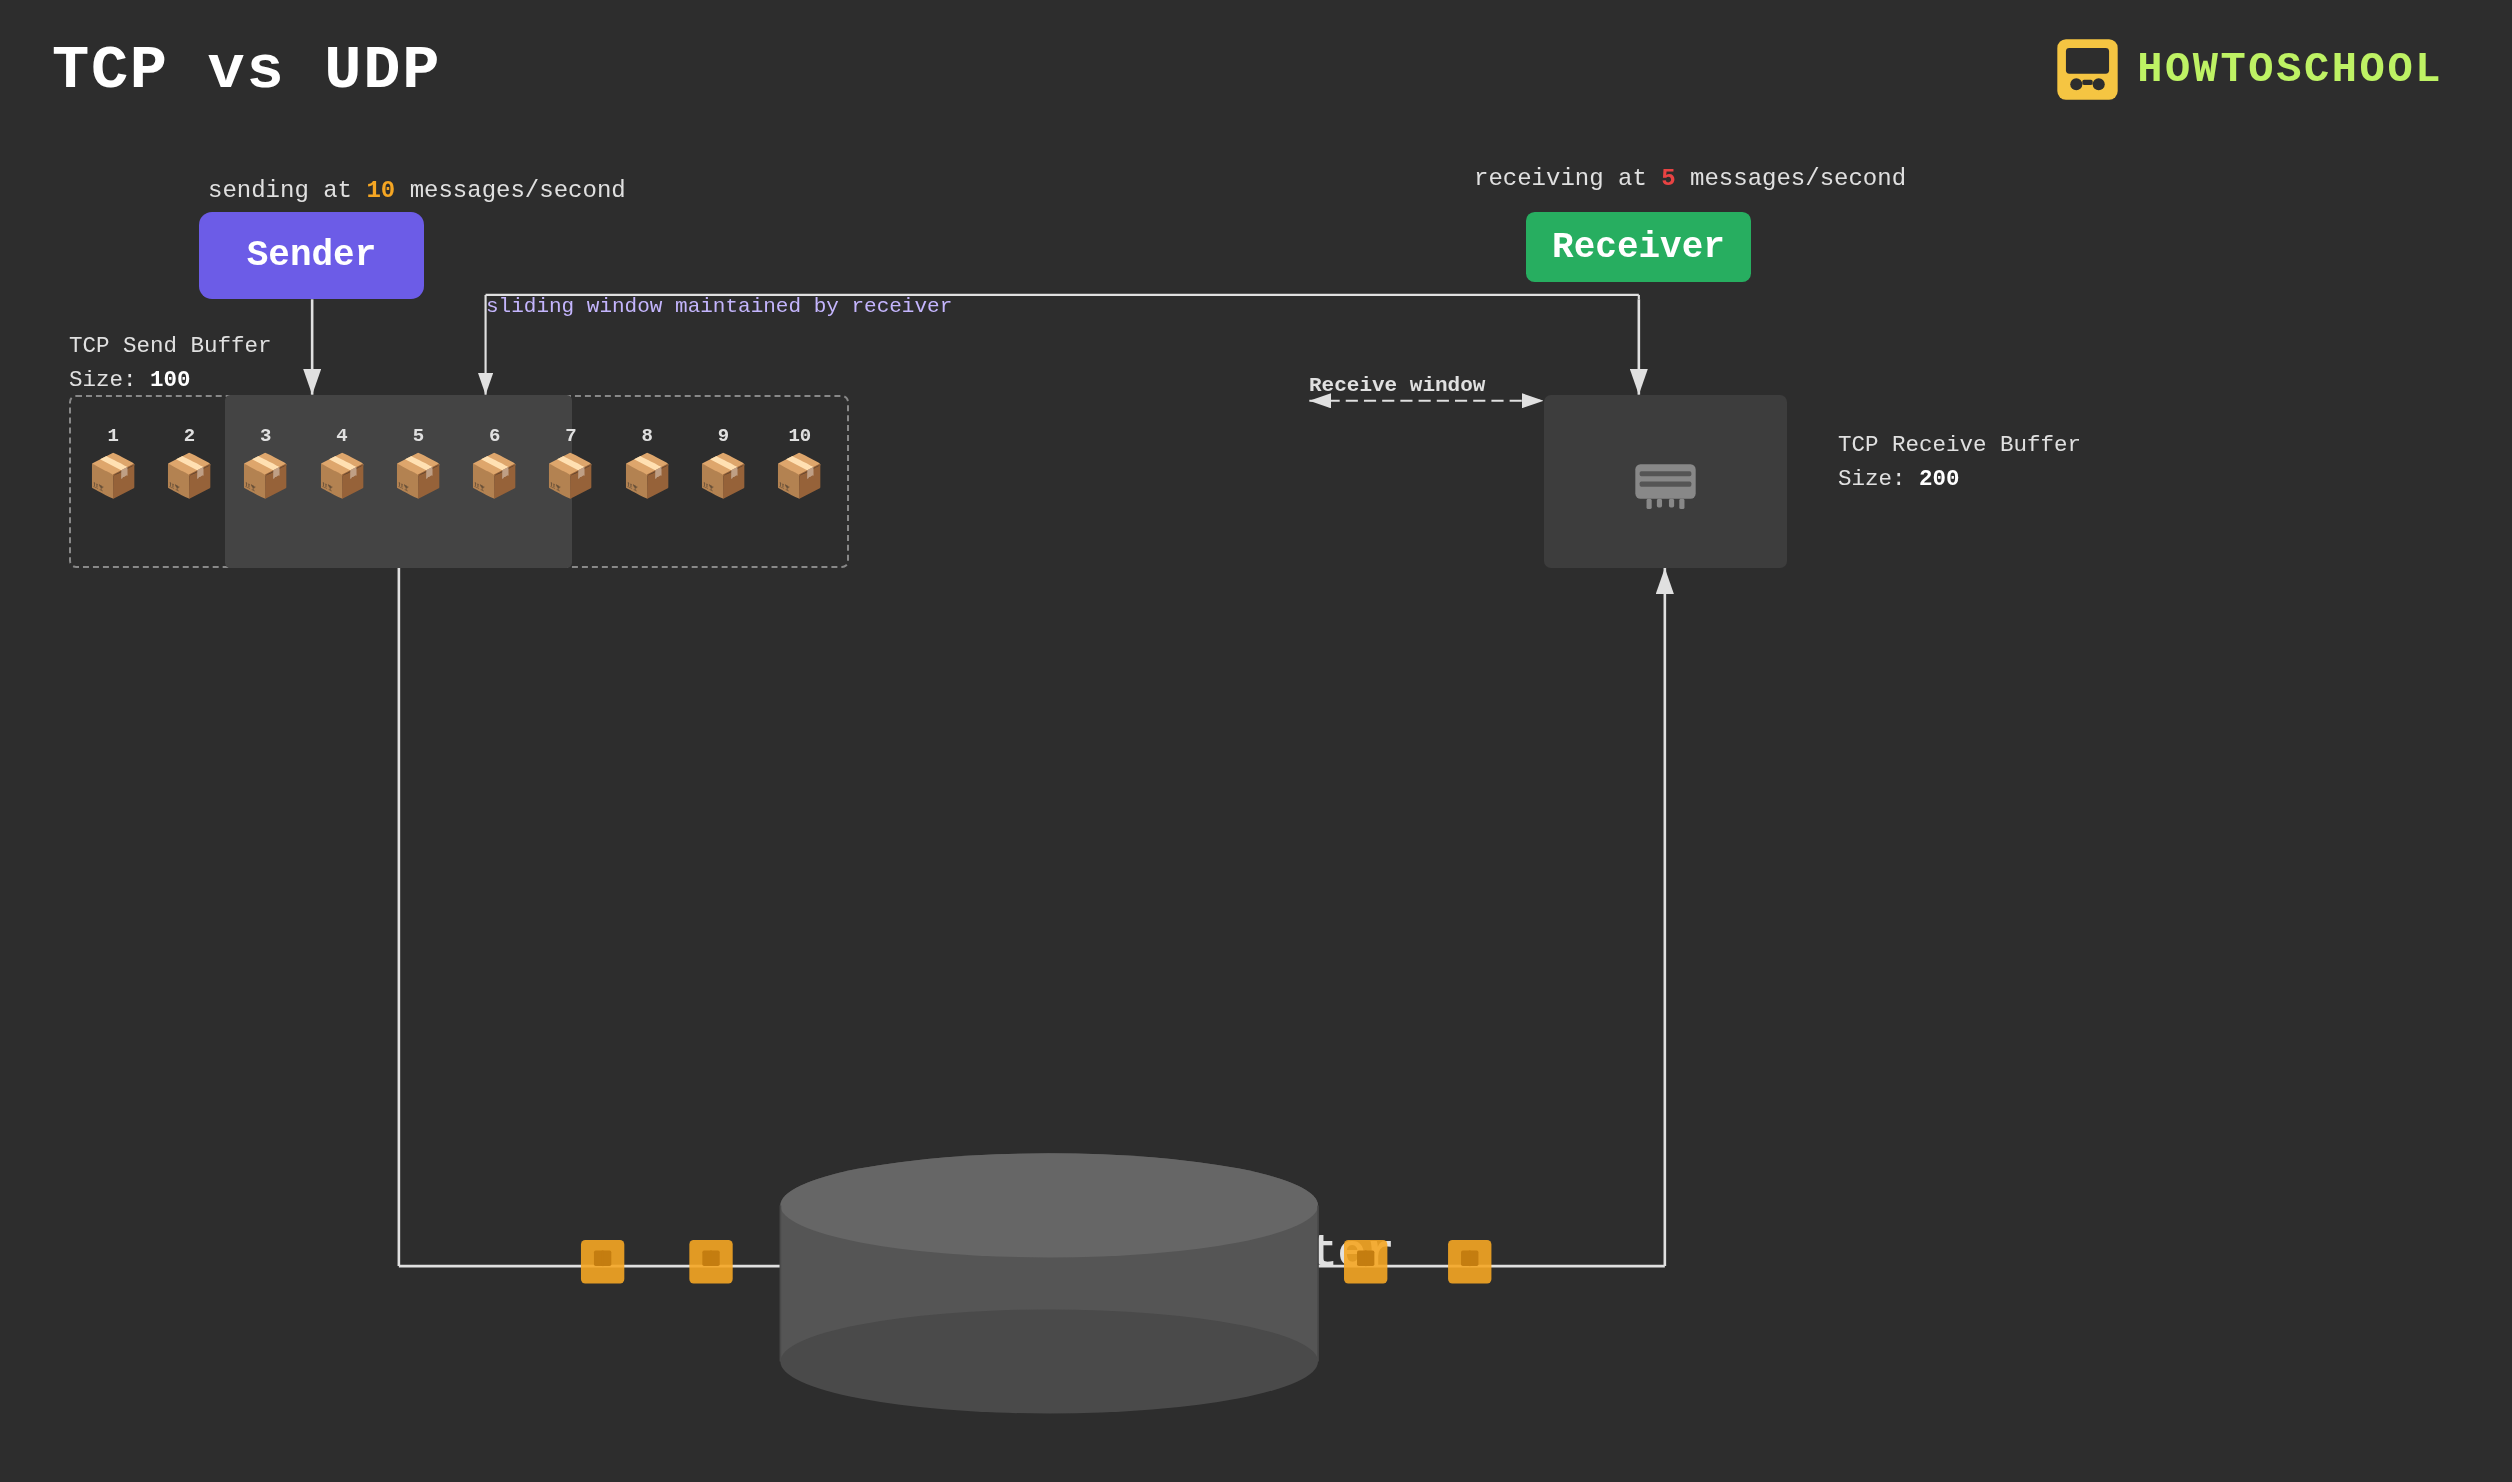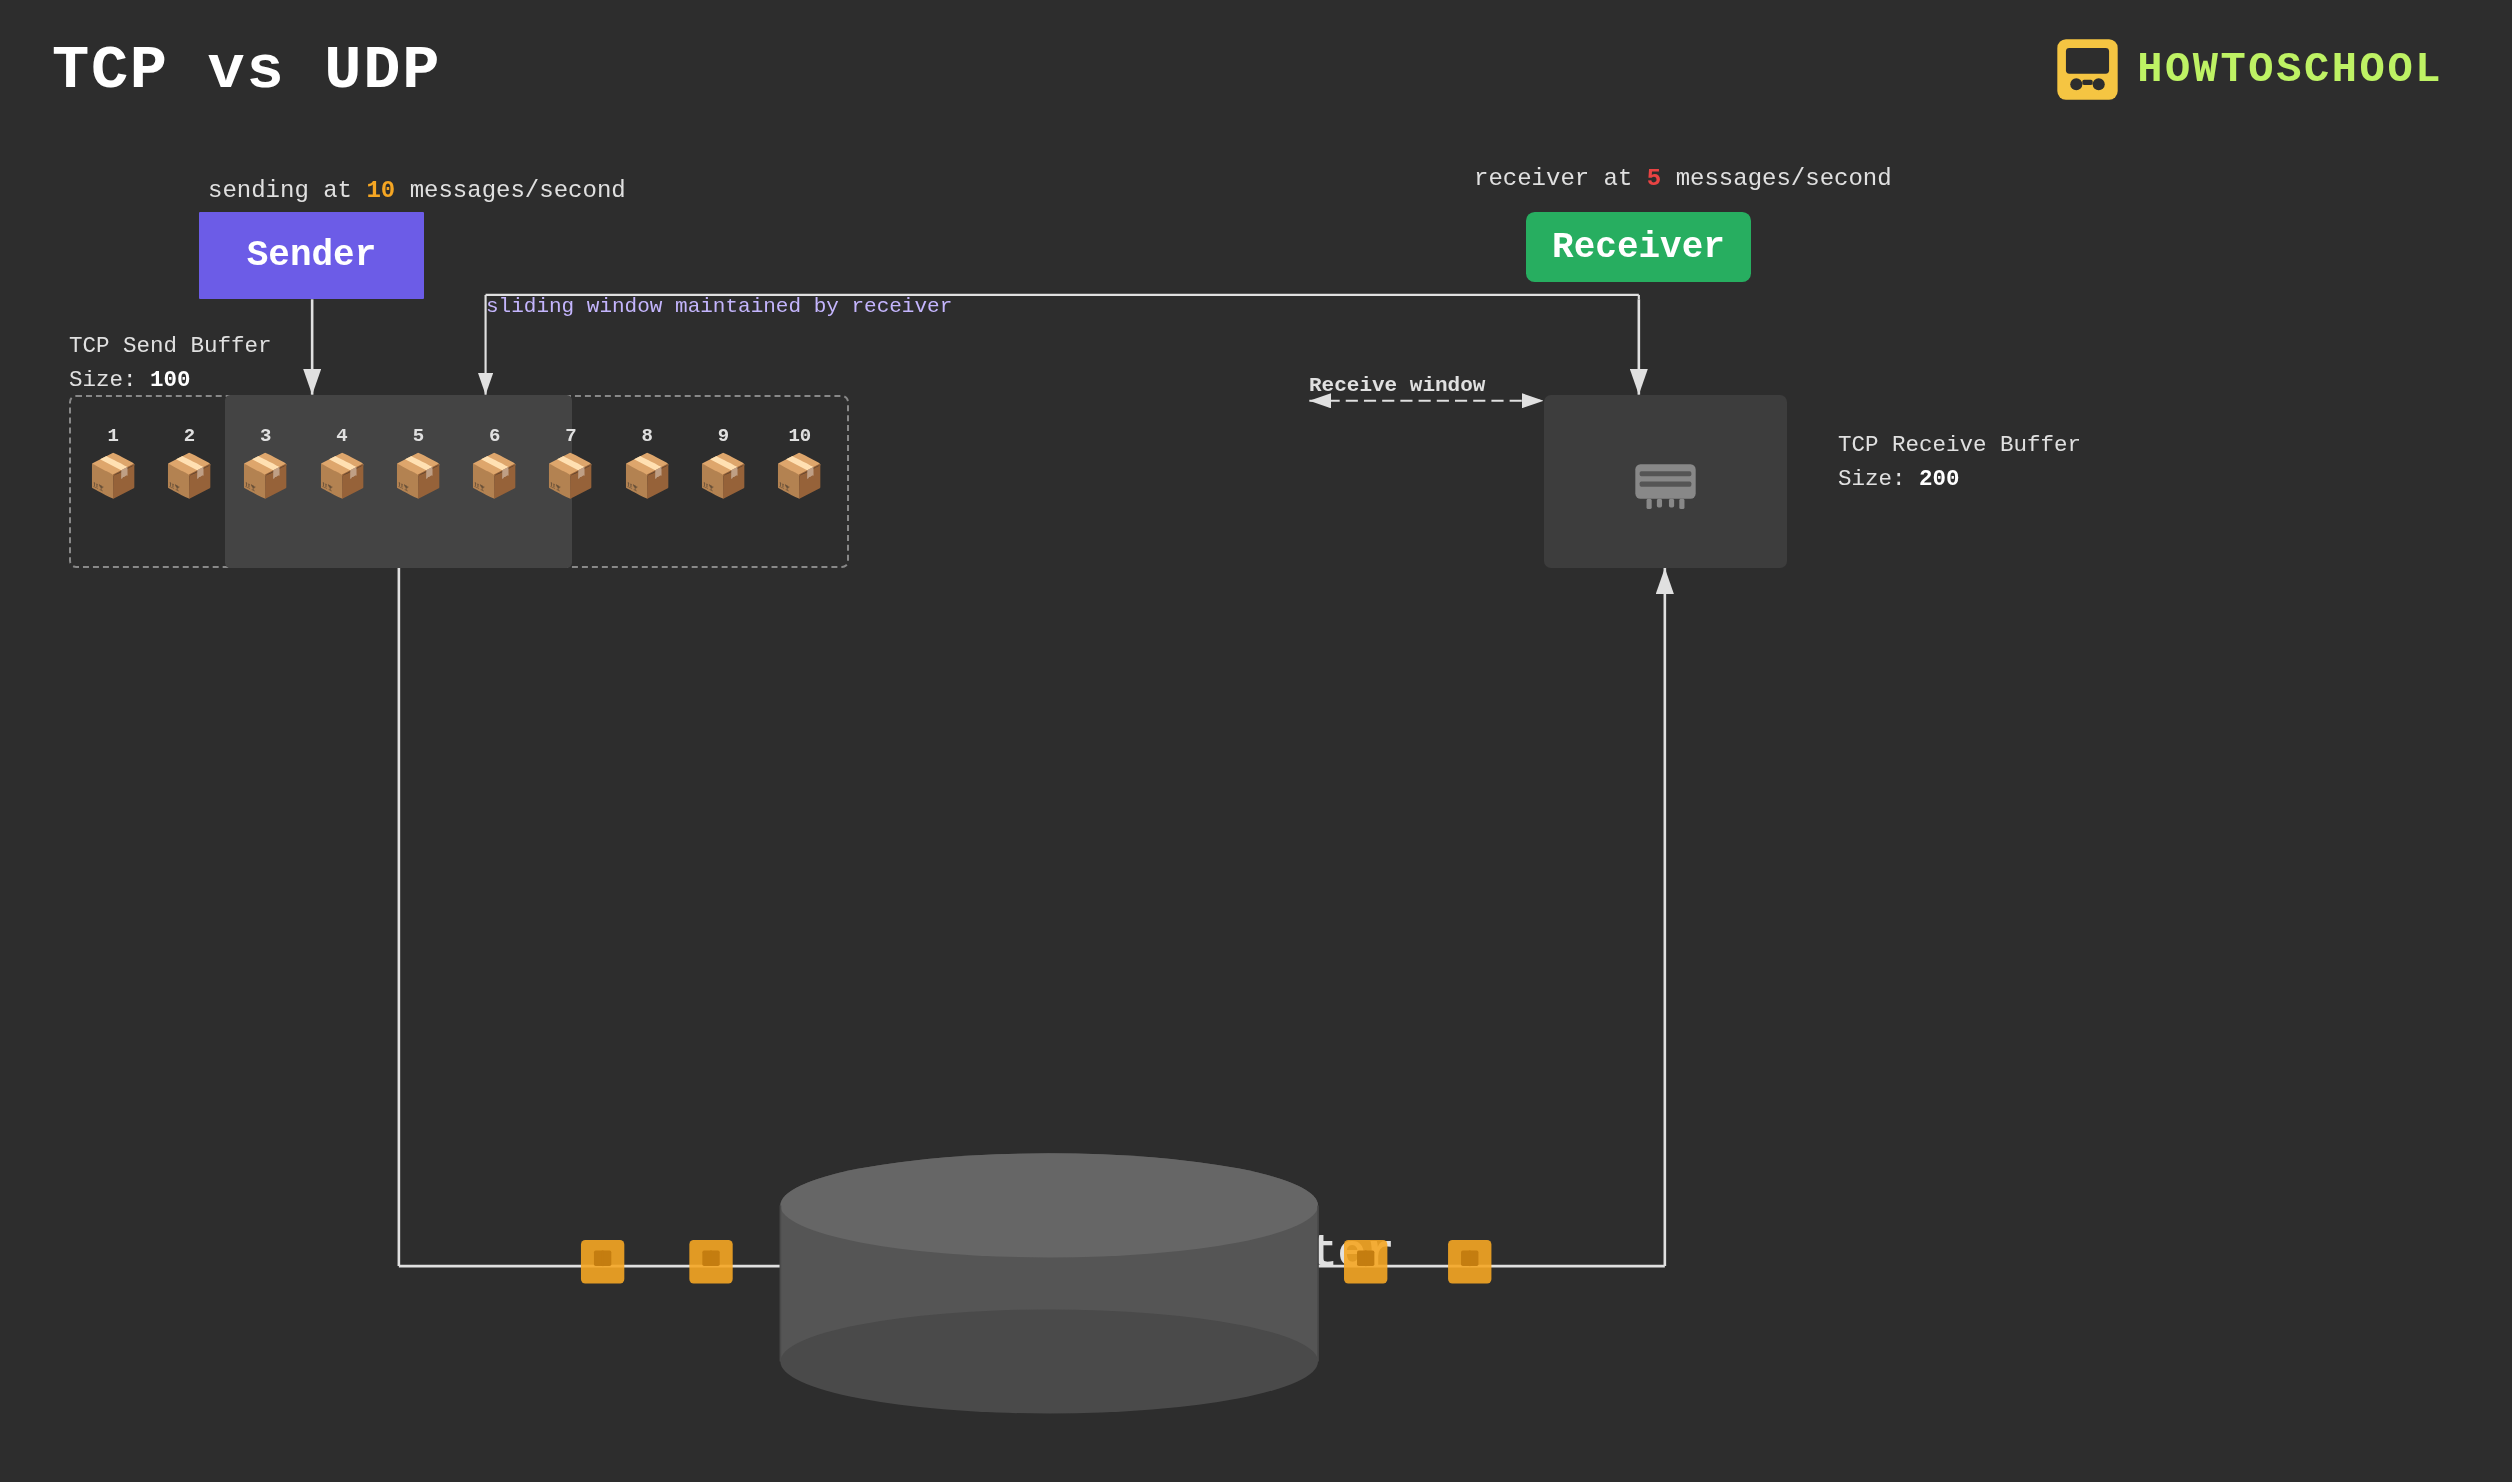--- a/index.html
+++ b/index.html
@@ -59,21 +59,21 @@
       font-weight: bold;
     }
 
     .sender-box {
       position: absolute;
       top: 212px;
       left: 199px;
       width: 225px;
       height: 87px;
       background: #6c5ce7;
-      border-radius: 1px;
+      border-radius: 13px;
       display: flex;
       align-items: center;
       justify-content: center;
       font-size: 36px;
       font-weight: 900;
       color: #fff;
     }
 
     
     .receiver-label {
@@ -253,21 +253,21 @@
   <div class="logo-text">HOWTOSCHOOL</div>
 </div>
 
 <div class="sender-label">
   <span>sending at </span><span class="highlight">10</span><span> messages/second</span>
 </div>
 
 <div class="sender-box">Sender</div>
 
 <div class="receiver-label">
-  <span>receiver at </span><span class="highlight">5</span><span> messages/second</span>
+  <span>receiving at </span><span class="highlight">5</span><span> messages/second</span>
 </div>
 
 <div class="receiver-box">Receiver</div>
 
 <div class="send-buffer-label">
   <span>TCP Send Buffer</span><br>
   <span>Size: </span><strong>100</strong>
 </div>
 
 <div class="send-buffer-area"></div>

